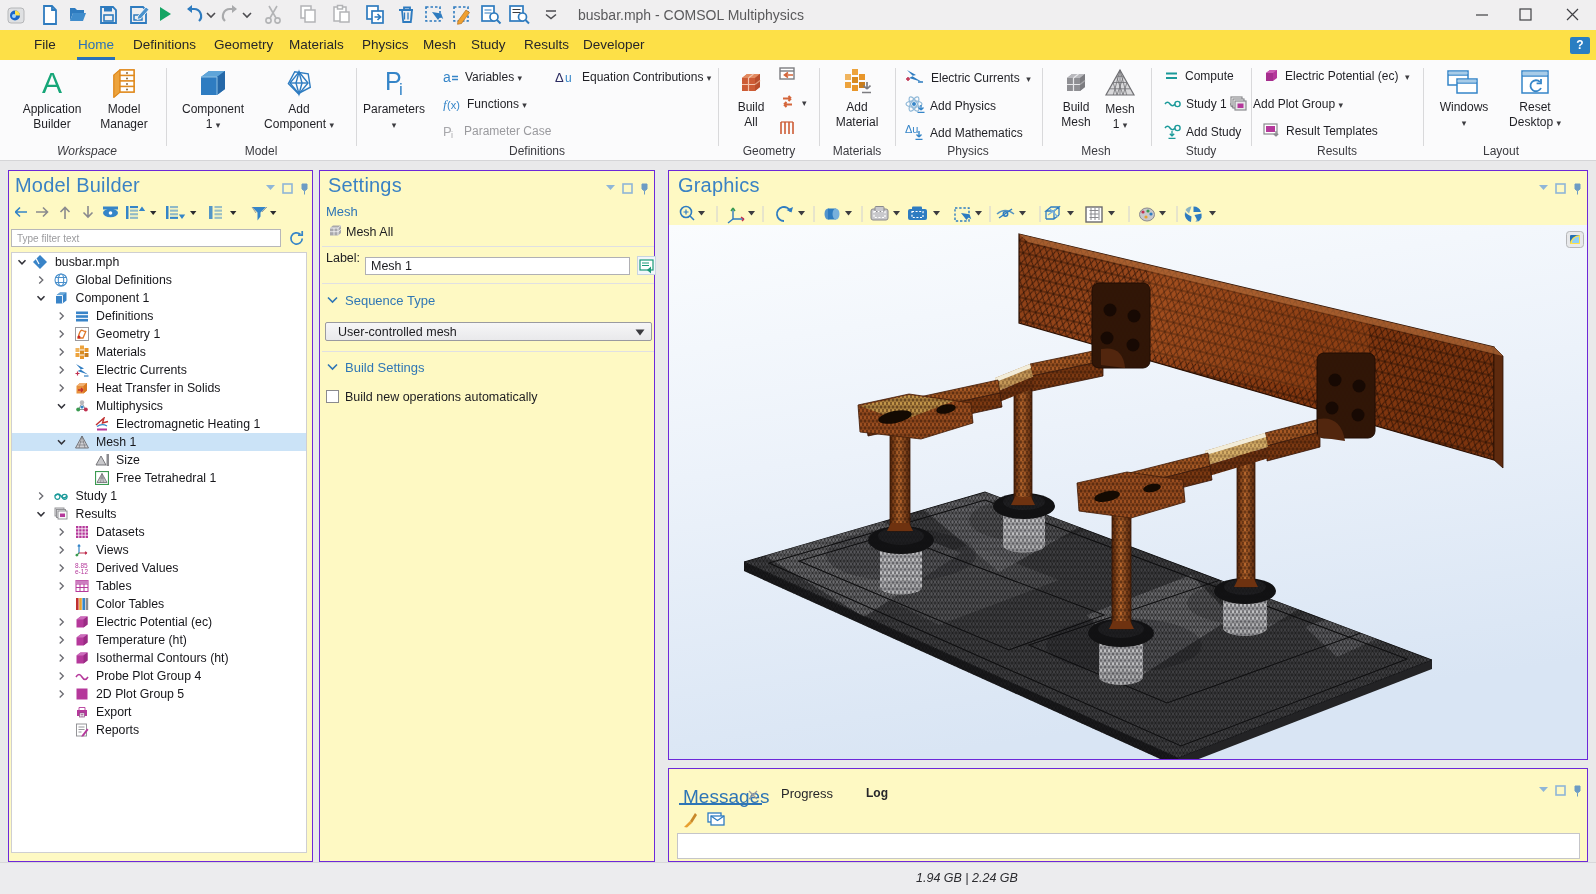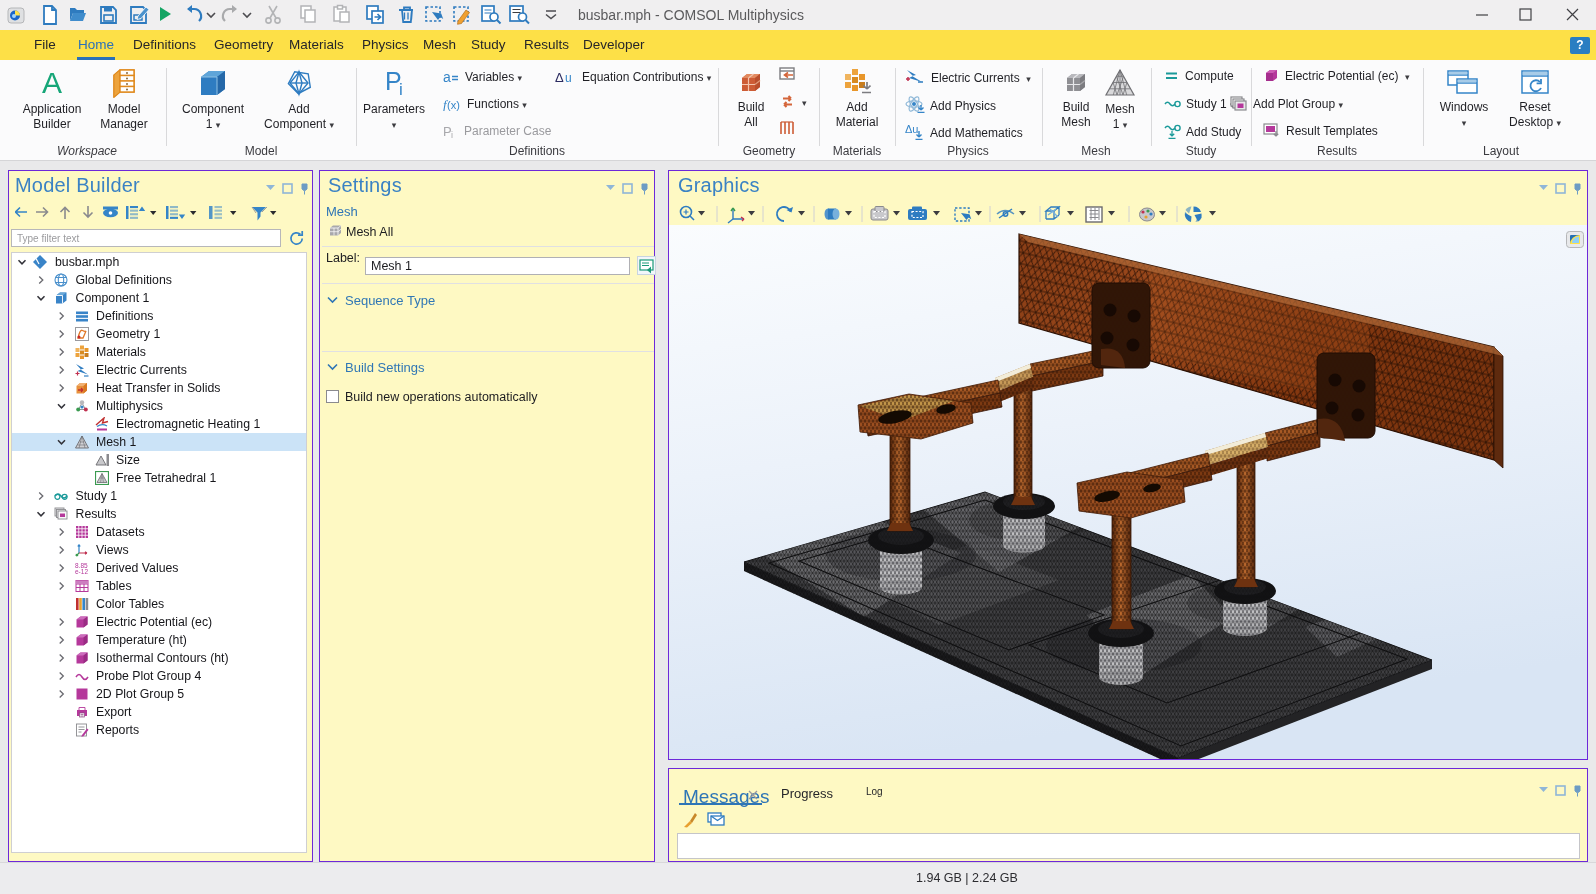--- a/index.html
+++ b/index.html
@@ -28,21 +28,21 @@
 .ptitle { font-size:20px; color:#3a82c4; letter-spacing:0.2px; }
 .pctl { position:absolute; top:10px; color:#7c93ad; font-size:11px; }
 
 #mb-filter { position:absolute; left:2px; top:58px; width:270px; height:18px; background:#fff; border:1px solid #b7b7ba; font-size:10px; color:#9b9b9e; padding-left:5px; line-height:17px; }
 #mb-tree { position:absolute; left:2px; top:81px; width:296px; height:601px; background:#fff; border:1px solid #cfcfd2; overflow:hidden; }
 
 .sep { position:absolute; left:2px; width:332px; height:1px; background:#e0e0e3; }
 .shead { position:absolute; font-size:13px; color:#3077b5; }
 .schev { position:absolute; font-size:10px; color:#3077b5; }
 
-#statusbar { position:absolute; left:0; top:862px; width:1596px; height:32px; background:#ececee; border-top:1px solid #d8d8da; }
+#statusbar { position:absolute; left:0; top:862px; width:1596px; height:32px; background:#ececee; border-top:1px solid #d8d8da;font-style:italic; }
 #statusbar .mem { position:absolute; left:916px; top:8px; font-size:12.5px; color:#2c2c30; }
 </style>
 </head>
 <body>
 <div id="app">
   <div id="titlebar">
     <svg class="qat" width="1460" height="26" viewBox="0 0 1460 26">
 
       <rect x="8" y="6" width="16" height="15" rx="3" fill="#dfe0e2" stroke="#b5b6b8"></rect>
       <circle cx="15" cy="13.5" r="5" fill="#1a66c8"></circle>
@@ -682,20 +682,26 @@
         <rect x="0.5" y="0.5" width="18" height="18" fill="#f2f6fa" stroke="#c8d4e0"></rect>
         <rect x="3" y="4" width="13" height="10" fill="#fff" stroke="#1b9a78" stroke-width="1.2"></rect>
         <path d="M5 7 h7 M5 9.5 h7" stroke="#1b9a78" stroke-width="1"></path>
         <path d="M10 14 l4-3.5 v7 z" fill="#1b9a78"></path>
       </svg>
     <div class="sep" style="top:112px;"></div>
     <svg class="schev" style="left:7px;top:124px;position:absolute" width="11" height="10" viewBox="0 0 11 10">
         <path d="M1 2.5 l4.5 4.5 4.5-4.5" fill="none" stroke="#2e75b6" stroke-width="1.6"></path>
       </svg>
     <div class="shead" style="left:25px;top:122px;">Sequence Type</div>
+    <div style="position:absolute;left:5px;top:151px;width:327px;height:19px;background:linear-gradient(#f6f6f7,#e9e9eb);border:1px solid #9a9aa0;border-radius:2px;">
+      <div style="position:absolute;left:12px;top:2px;font-size:12.5px;color:#1c1c20;">User-controlled mesh</div>
+      <svg style="position:absolute;right:6px;top:6px" width="10" height="7" viewBox="0 0 10 7">
+          <path d="M0.5 0.5 L9.5 0.5 L5 6.5 Z" fill="#3c3c40"></path>
+        </svg>
+    </div>
     <div class="sep" style="top:180px;"></div>
     <svg class="schev" style="left:7px;top:191px;position:absolute" width="11" height="10" viewBox="0 0 11 10">
         <path d="M1 2.5 l4.5 4.5 4.5-4.5" fill="none" stroke="#2e75b6" stroke-width="1.6"></path>
       </svg>
     <div class="shead" style="left:25px;top:189px;">Build Settings</div>
     <div style="position:absolute;left:6px;top:219px;width:13px;height:13px;background:#fff;border:1px solid #8a8a8e;"></div>
     <div style="position:absolute;left:25px;top:219px;font-size:12.5px;color:#1c1c20;">Build new operations automatically</div>
   </div>
   <div id="panel-gfx" class="panel" style="left:668px; top:170px; width:920px; height:590px; overflow:hidden;">
     <div class="ptitle" style="position:absolute;left:9px;top:3px;">Graphics</div>
@@ -948,21 +954,21 @@
         <path d="M6 12 a7 6.5 0 0 1 7 -6.5 v6.5 z" fill="#8fd0f8"></path>
       </svg>
   </div>
   <div id="panel-msg" class="panel" style="left:668px; top:768px; width:920px; height:94px;">
     <div style="position:absolute;left:14px;top:17px;font-size:19px;color:#2e75b6;">Messages</div>
     <svg style="position:absolute;left:79px;top:21px" width="10" height="10" viewBox="0 0 10 10">
         <path d="M1 1 l8 8 M9 1 l-8 8" stroke="#9a9a9e" stroke-width="1.3"></path>
       </svg>
     <div style="position:absolute;left:10px;top:34px;width:83px;height:2px;background:#2e75b6;"></div>
     <div style="position:absolute;left:112px;top:17px;font-size:13px;color:#26262a;">Progress</div>
-    <div style="position:absolute;left:197px;top:17px;font-size:10px;color:#26262a;">Log</div>
+    <div style="position:absolute;left:197px;top:17px;font-size:12px;color:#26262a;font-weight:bold;">Log</div>
     <svg class="pctl" style="right:6px;top:16px;position:absolute" width="42" height="12" viewBox="0 0 42 12">
         <path d="M0 2 l4.5 5 4.5-5 z" fill="#8fb6d8"></path>
         <rect x="17" y="1" width="9" height="9" fill="none" stroke="#8fb6d8" stroke-width="1.6"></rect>
         <path d="M36 1 h5 v5 l-2.5 2 -2.5-2 z M38.5 8 v3.5" fill="#6d9cc4" stroke="#6d9cc4"></path>
       </svg>
     <svg style="position:absolute;left:13px;top:42px" width="44" height="17" viewBox="0 0 44 17">
         <path d="M2 16 L8 10 L10 12 L5 16.5 Z" fill="#e8a030"></path>
         <path d="M8 10 L13 2 L15 4 L10 12 Z" fill="#c8882a"></path>
         <g fill="#fff" stroke="#2e7cc1" stroke-width="1.3">
           <rect x="26" y="2" width="13" height="9"></rect>

